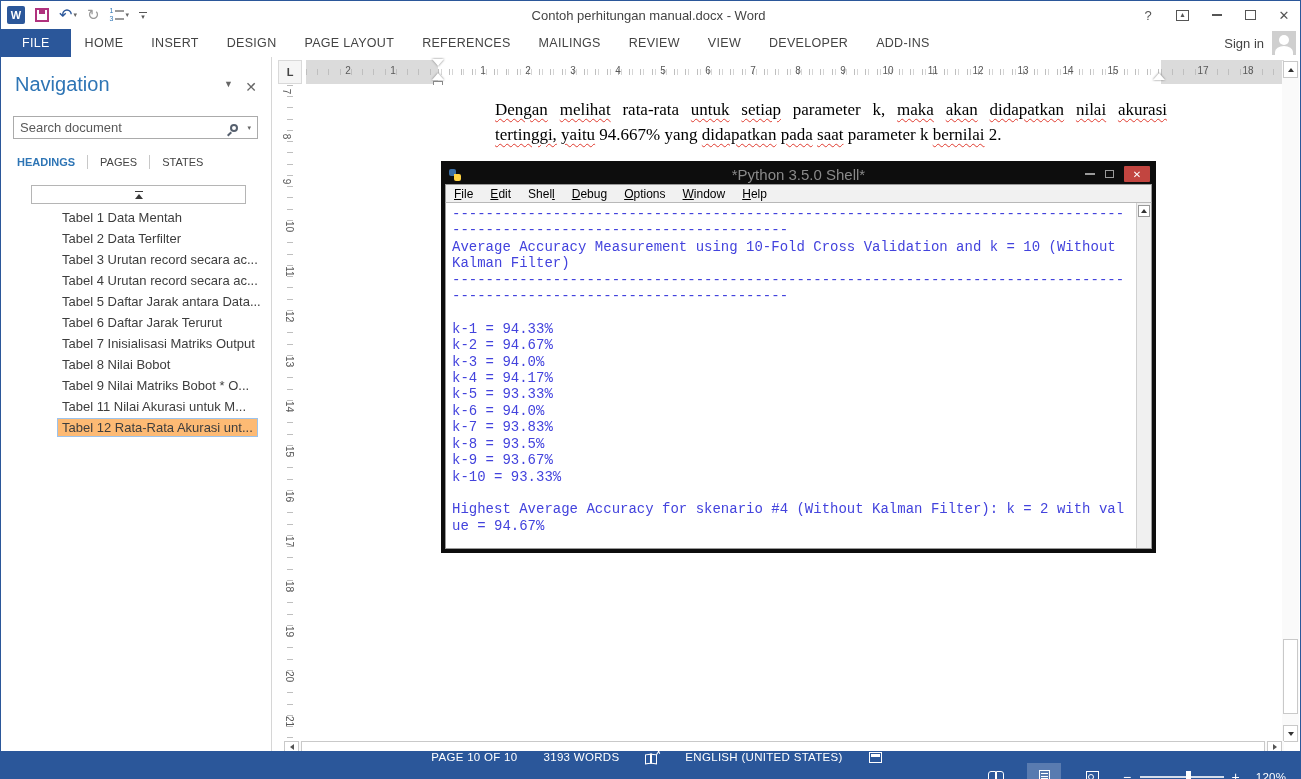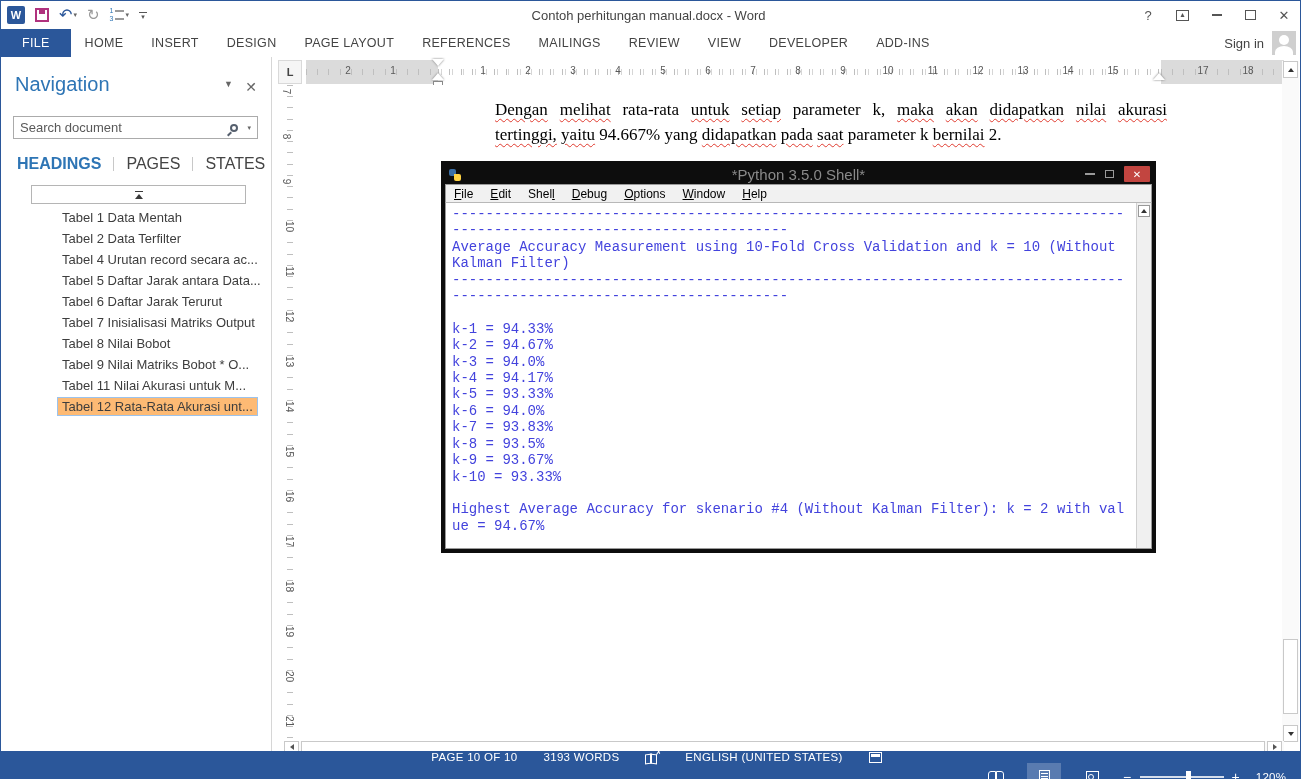--- a/index.html
+++ b/index.html
@@ -47,21 +47,21 @@
   
   .navpane { position:absolute; left:0; top:0; width:271px; height:696px; background:#fff; border-right:1px solid #d6d6d6; }
   .nav-head { position:absolute; left:14px; top:16px; font-size:20px; color:#2E75B5; }
   .nav-head-ctrl { position:absolute; top:22px; color:#666; font-size:12px; }
   .nav-chev { right:38px; font-size:9px; }
   .nav-close { right:14px; font-size:14px; }
   .nav-search { position:absolute; left:12px; top:59px; width:245px; height:23px; border:1px solid #ababab; background:#fff; display:flex; align-items:center; padding:0 6px; }
   .nav-search .ph { flex:1; font-size:13px; color:#595959; }
   .mag { width:8px; height:8px; border:2px solid #56606e; border-radius:50%; position:relative; margin-right:8px; }
   .mag::after { content:""; position:absolute; width:5px; height:2px; background:#56606e; transform:rotate(-45deg); left:-5px; top:7px; }
-  .nav-tabs { position:absolute; left:16px; top:98px; display:flex; align-items:center; font-size:16px; color:#444; }
+  .nav-tabs { position:absolute; left:16px; top:98px; display:flex; align-items:center; font-size:11px; color:#444; }
   .nav-tab { padding:0 0; }
   .nav-tab.active { color:#2E75B5; font-weight:bold; }
   .nav-tab-sep { width:1px; height:14px; background:#c8c8c8; margin:0 12px; }
   .nav-topbtn { position:absolute; left:30px; top:128px; width:215px; height:19px; border:1px solid #b5b5b5; background:#fff; display:flex; align-items:center; justify-content:center; }
   .topglyph { position:relative; width:10px; height:8px; }
   .topglyph .bar { position:absolute; left:1px; top:0; width:8px; height:1.5px; background:#3a3a3a; }
   .topglyph .tri { position:absolute; left:1px; top:3px; width:0; height:0; border-left:4px solid transparent; border-right:4px solid transparent; border-bottom:5px solid #3a3a3a; }
   .nav-list { position:absolute; left:0; top:150px; right:0; }
   .nav-item { height:21px; display:flex; align-items:center; padding-left:56px; font-size:13px; color:#3d3d3d; }
   .nav-item span { padding:1px 4px; border:1px solid transparent; white-space:nowrap; }
@@ -236,20 +236,23 @@
           </span>
       </div>
       <div class="nav-list" id="nav-list">
           <div class="nav-item">
             <span>Tabel 1 Data Mentah</span>
           </div>
           <div class="nav-item">
             <span>Tabel 2 Data Terfilter</span>
           </div>
           <div class="nav-item">
+            <span>Tabel 3 Urutan record secara ac...</span>
+          </div>
+          <div class="nav-item">
             <span>Tabel 4 Urutan record secara ac...</span>
           </div>
           <div class="nav-item">
             <span>Tabel 5 Daftar Jarak antara Data...</span>
           </div>
           <div class="nav-item">
             <span>Tabel 6 Daftar Jarak Terurut</span>
           </div>
           <div class="nav-item">
             <span>Tabel 7 Inisialisasi Matriks Output</span>

